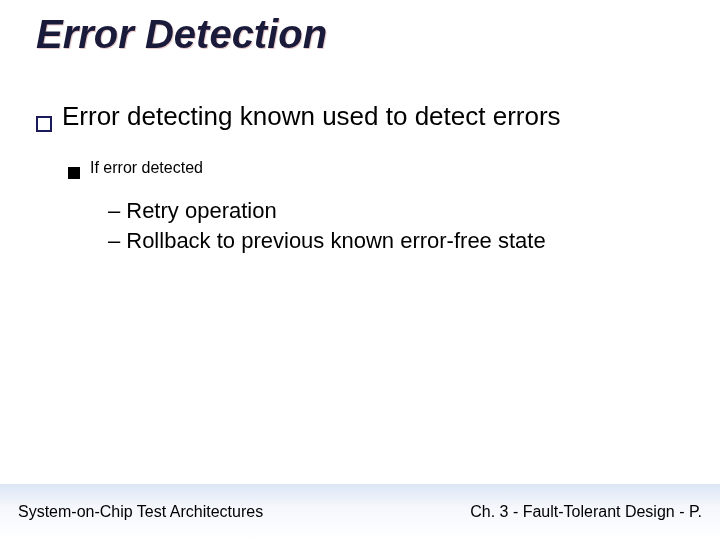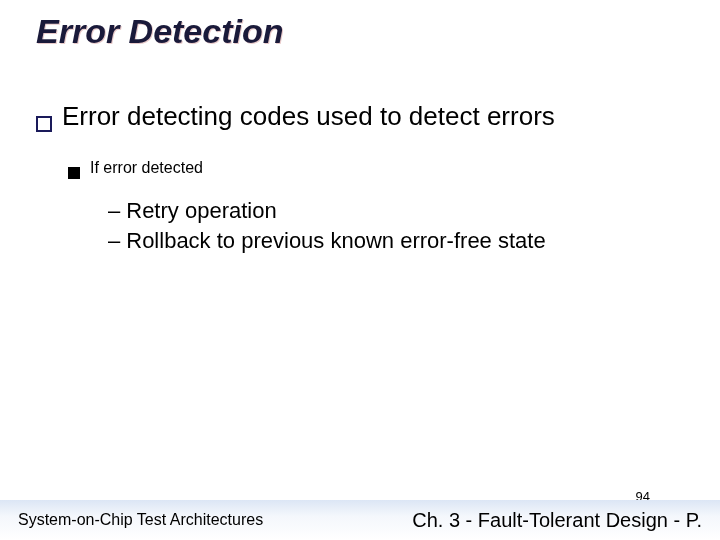--- a/index.html
+++ b/index.html
@@ -15,21 +15,21 @@
     .slide {
       width: 100%;
       height: 100%;
       position: relative;
       box-sizing: border-box;
     }
     .title {
       position: absolute;
       top: 12px;
       left: 36px;
-      font-size: 34px;
+      font-size: 40px;
       font-weight: bold;
       font-style: italic;
       color: #1a1a3a;
       text-shadow: 1px 1px 0 rgba(180,80,80,0.3);
     }
     .content {
       position: absolute;
       top: 100px;
       left: 36px;
       right: 36px;
@@ -68,36 +68,36 @@
       line-height: 1.35;
     }
     .bullet-l3 .dash {
       margin-right: 6px;
     }
     .footer {
       position: absolute;
       bottom: 0;
       left: 0;
       right: 0;
-      height: 40px;
+      height: 56px;
       background: linear-gradient(to bottom, #dce6f5 0%, #f4f7fc 40%, #ffffff 100%);
       display: flex;
       align-items: center;
       justify-content: space-between;
       padding: 0 18px 0 18px;
       box-sizing: border-box;
       font-size: 16px;
       color: #000;
     }
     .footer-left {
       font-size: 16px;
     }
     .footer-right {
       position: relative;
-      font-size: 20px;
+      font-size: 16px;
       text-align: left;
     }
     .page-num {
       position: absolute;
       right: 70px;
       bottom: 36px;
       font-size: 13px;
       color: #000;
     }
   </style>
@@ -109,21 +109,21 @@
   <div class="title">Error Detection</div>
 
   <div class="content">
 
     <div class="bullet-l1">
       <span class="icon">
         <svg width="16" height="16" viewBox="0 0 16 16">
           <rect x="1" y="1" width="14" height="14" fill="none" stroke="#1a1a5a" stroke-width="2"></rect>
         </svg>
       </span>
-      <span>Error detecting codes used to detect errors</span>
+      <span>Error detecting known used to detect errors</span>
     </div>
 
     <div class="bullet-l2">
       <span class="icon">
         <svg width="12" height="12" viewBox="0 0 12 12">
           <rect x="0" y="0" width="12" height="12" fill="#000"></rect>
         </svg>
       </span>
       <span>If error detected</span>
     </div>

